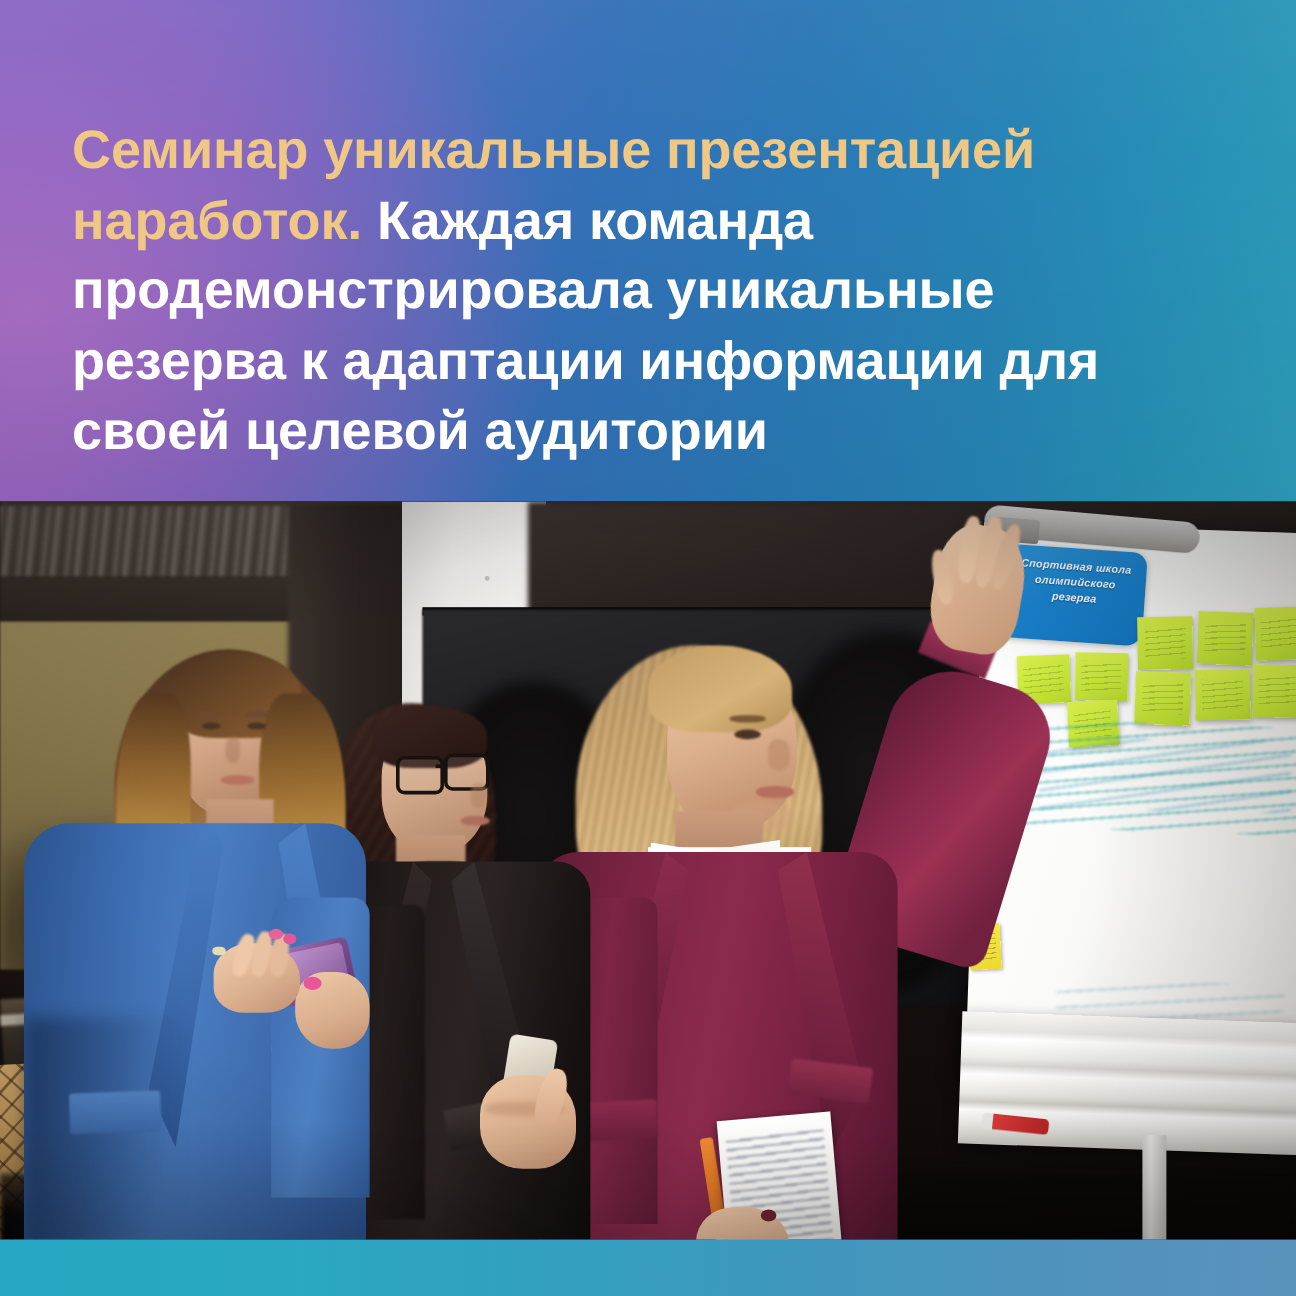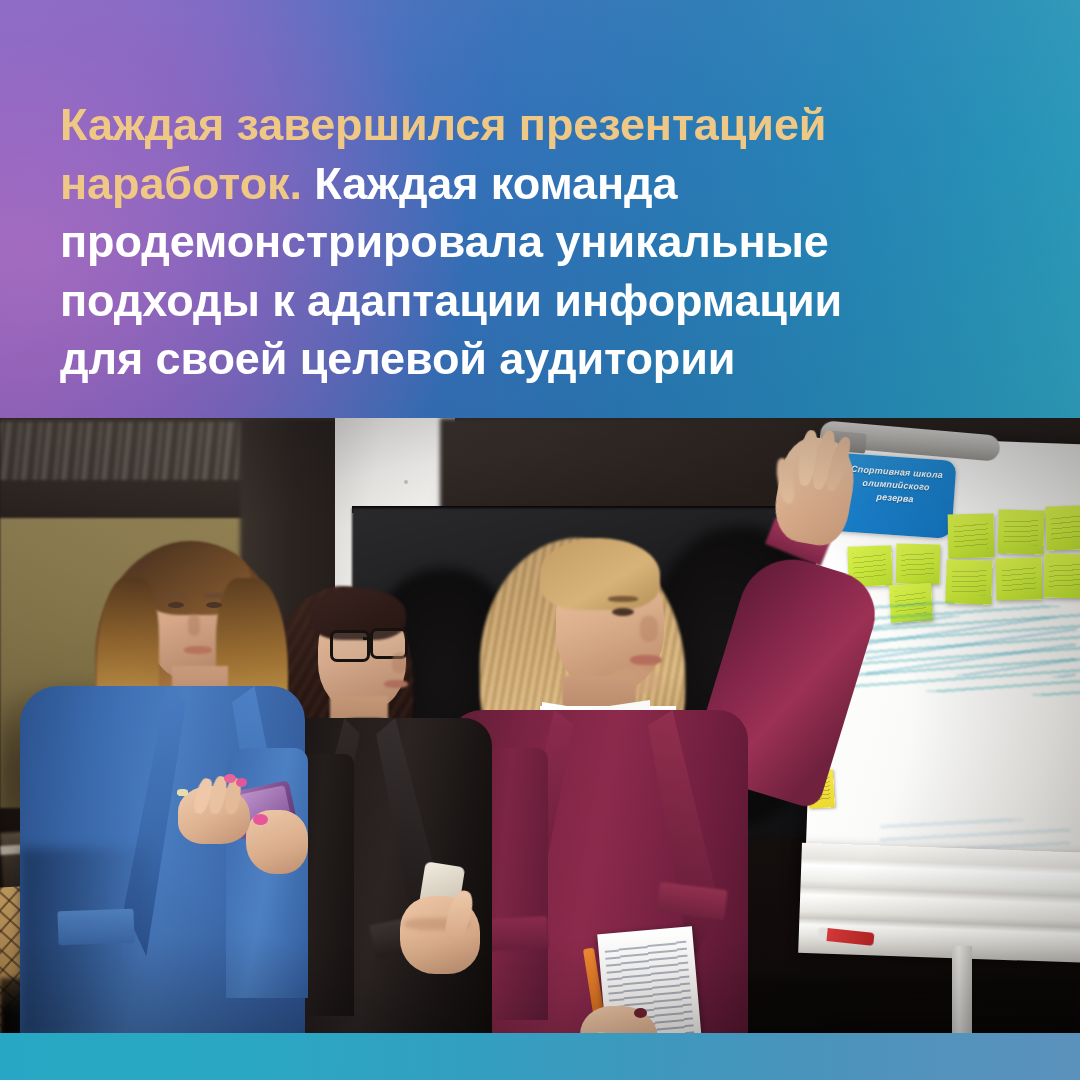--- a/index.html
+++ b/index.html
@@ -700,21 +700,21 @@
       #4e93bc 80%,
       #5b92bc 100%);
   }
 </style>
 </head>
 <body>
 
 <div class="canvas">
 
   <div class="header">
-    <div class="headline"><span class="hl">Каждая завершился презентацией наработок.</span><span> Каждая команда продемонстрировала уникальные подходы к адаптации информации для своей целевой аудитории</span></div>
+    <div class="headline"><span class="hl">Семинар уникальные презентацией наработок.</span><span> Каждая команда продемонстрировала уникальные резерва к адаптации информации для своей целевой аудитории</span></div>
   </div>
 
   <div class="photo">
 
     <div class="wall-dark"></div>
     <div class="wood-panel-top"></div>
     <div class="wood-shine"></div>
     <div class="olive-panel"></div>
     <div class="olive-shadow"></div>
     <div class="dark-curtain"></div>

